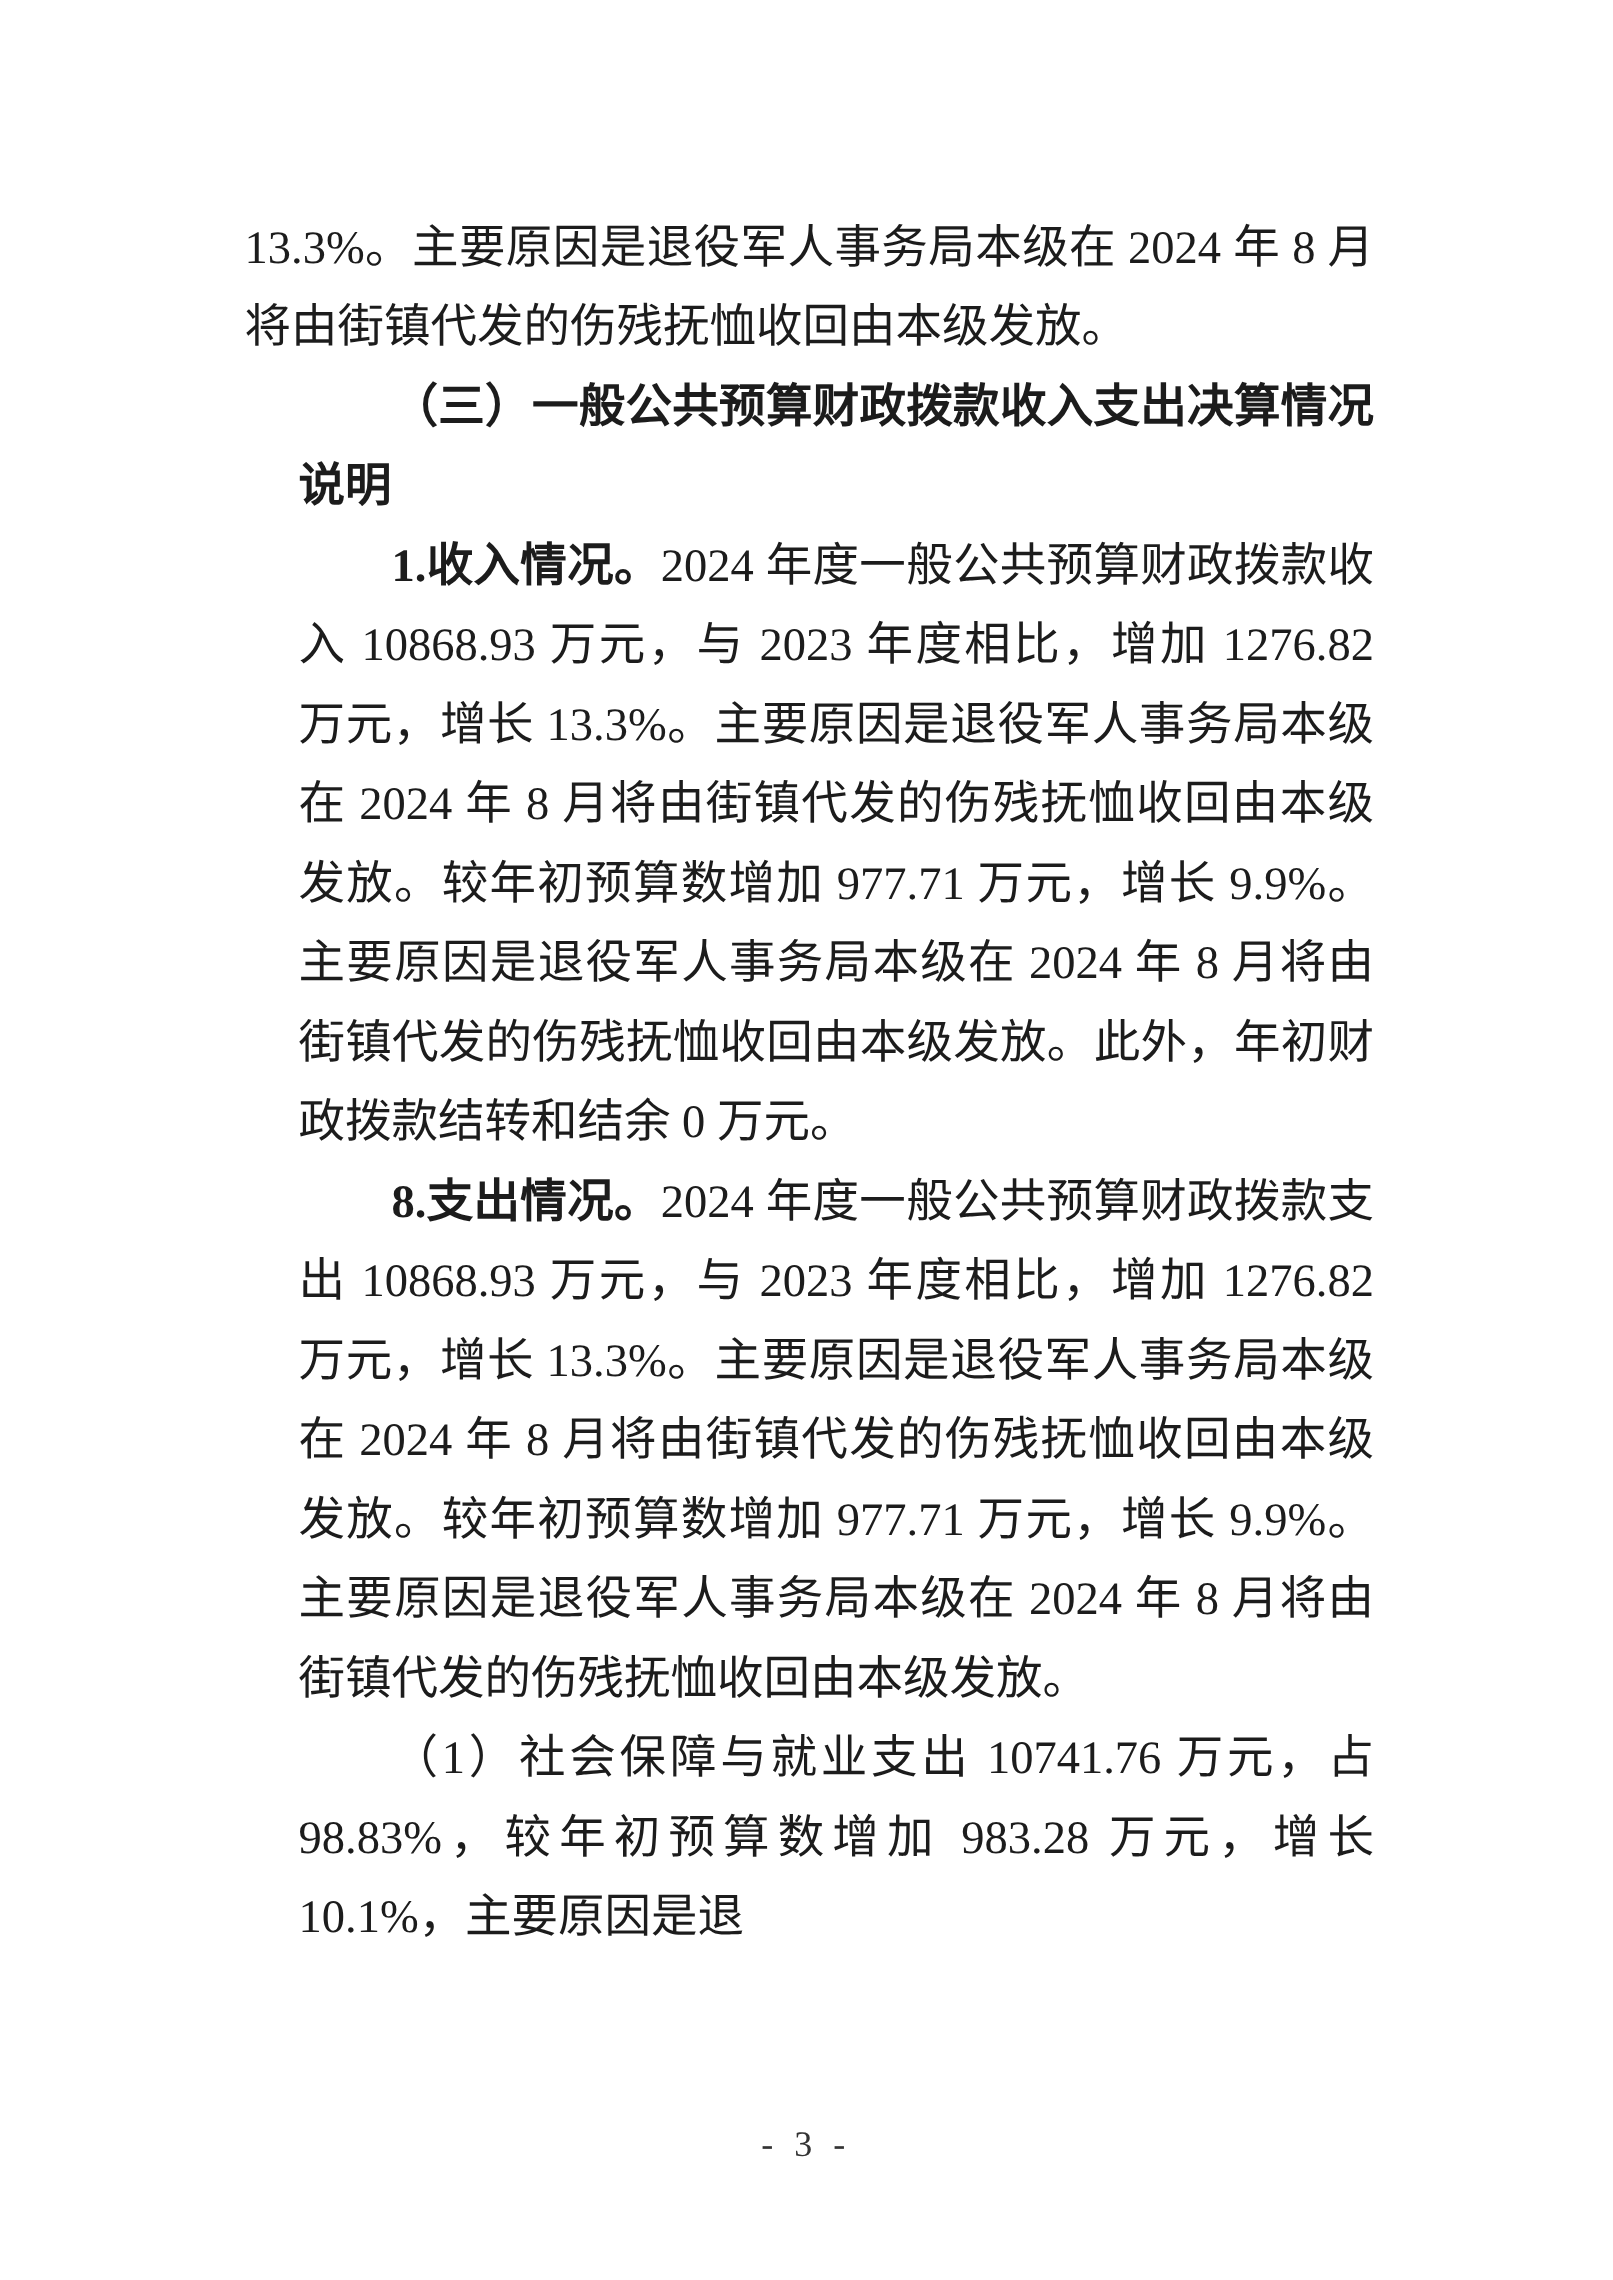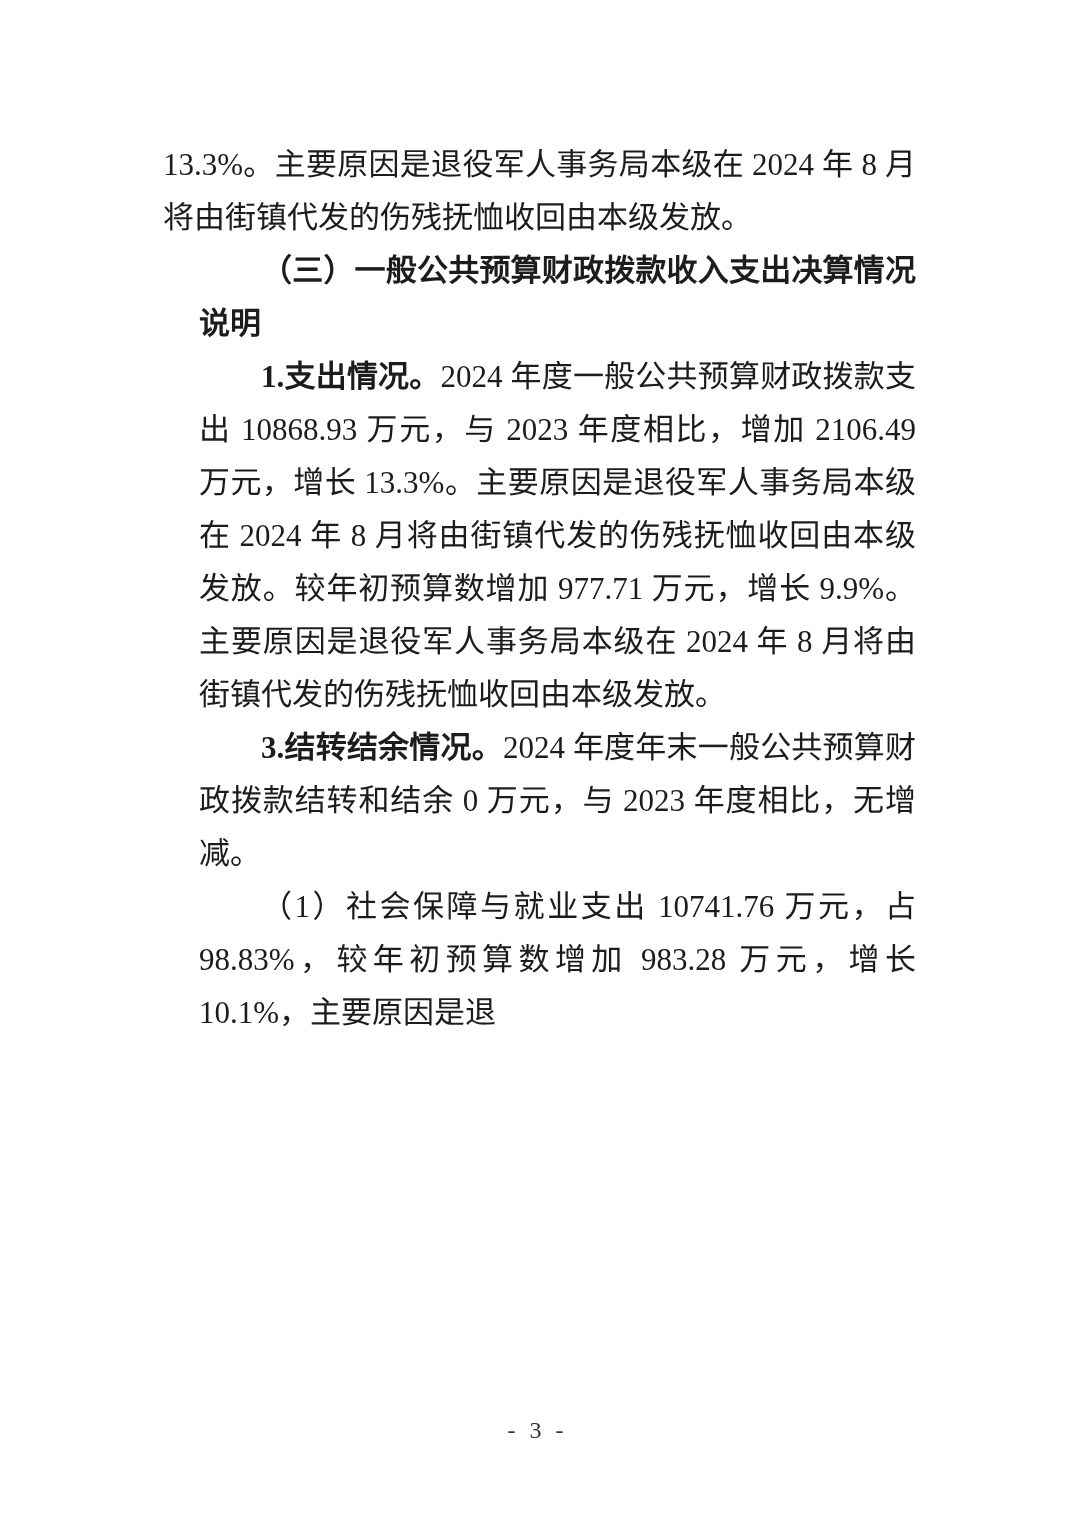--- a/index.html
+++ b/index.html
@@ -47,28 +47,28 @@
   <div class="content">
 
     <div class="para">
       <span>13.3%。主要原因是退役军人事务局本级在 2024 年 8 月将由街镇代发的伤残抚恤收回由本级发放。</span>
     </div>
 
     <div class="para indent heading">
       <span>（三）一般公共预算财政拨款收入支出决算情况说明</span>
     </div>
 
-
     <div class="para indent">
-      <span class="lead">1.支出情况。</span><span>2024 年度一般公共预算财政拨款支出 10868.93 万元，与 2023 年度相比，增加 2106.49 万元，增长 13.3%。主要原因是退役军人事务局本级在 2024 年 8 月将由街镇代发的伤残抚恤收回由本级发放。较年初预算数增加 977.71 万元，增长 9.9%。主要原因是退役军人事务局本级在 2024 年 8 月将由街镇代发的伤残抚恤收回由本级发放。</span>
+      <span class="lead">1.收入情况。</span><span>2024 年度一般公共预算财政拨款收入 10868.93 万元，与 2023 年度相比，增加 1276.82 万元，增长 13.3%。主要原因是退役军人事务局本级在 2024 年 8 月将由街镇代发的伤残抚恤收回由本级发放。较年初预算数增加 977.71 万元，增长 9.9%。主要原因是退役军人事务局本级在 2024 年 8 月将由街镇代发的伤残抚恤收回由本级发放。此外，年初财政拨款结转和结余 0 万元。</span>
     </div>
 
     <div class="para indent">
-      <span class="lead">3.结转结余情况。</span><span>2024 年度年末一般公共预算财政拨款结转和结余 0 万元，与 2023 年度相比，无增减。</span>
+      <span class="lead">8.支出情况。</span><span>2024 年度一般公共预算财政拨款支出 10868.93 万元，与 2023 年度相比，增加 1276.82 万元，增长 13.3%。主要原因是退役军人事务局本级在 2024 年 8 月将由街镇代发的伤残抚恤收回由本级发放。较年初预算数增加 977.71 万元，增长 9.9%。主要原因是退役军人事务局本级在 2024 年 8 月将由街镇代发的伤残抚恤收回由本级发放。</span>
     </div>
+
 
 
     <div class="para indent">
       <span>（1）社会保障与就业支出 10741.76 万元，占 98.83%，较年初预算数增加 983.28 万元，增长 10.1%，主要原因是退</span>
     </div>
 
   </div>
 
   <div class="footer">
     <span>- 3 -</span>

